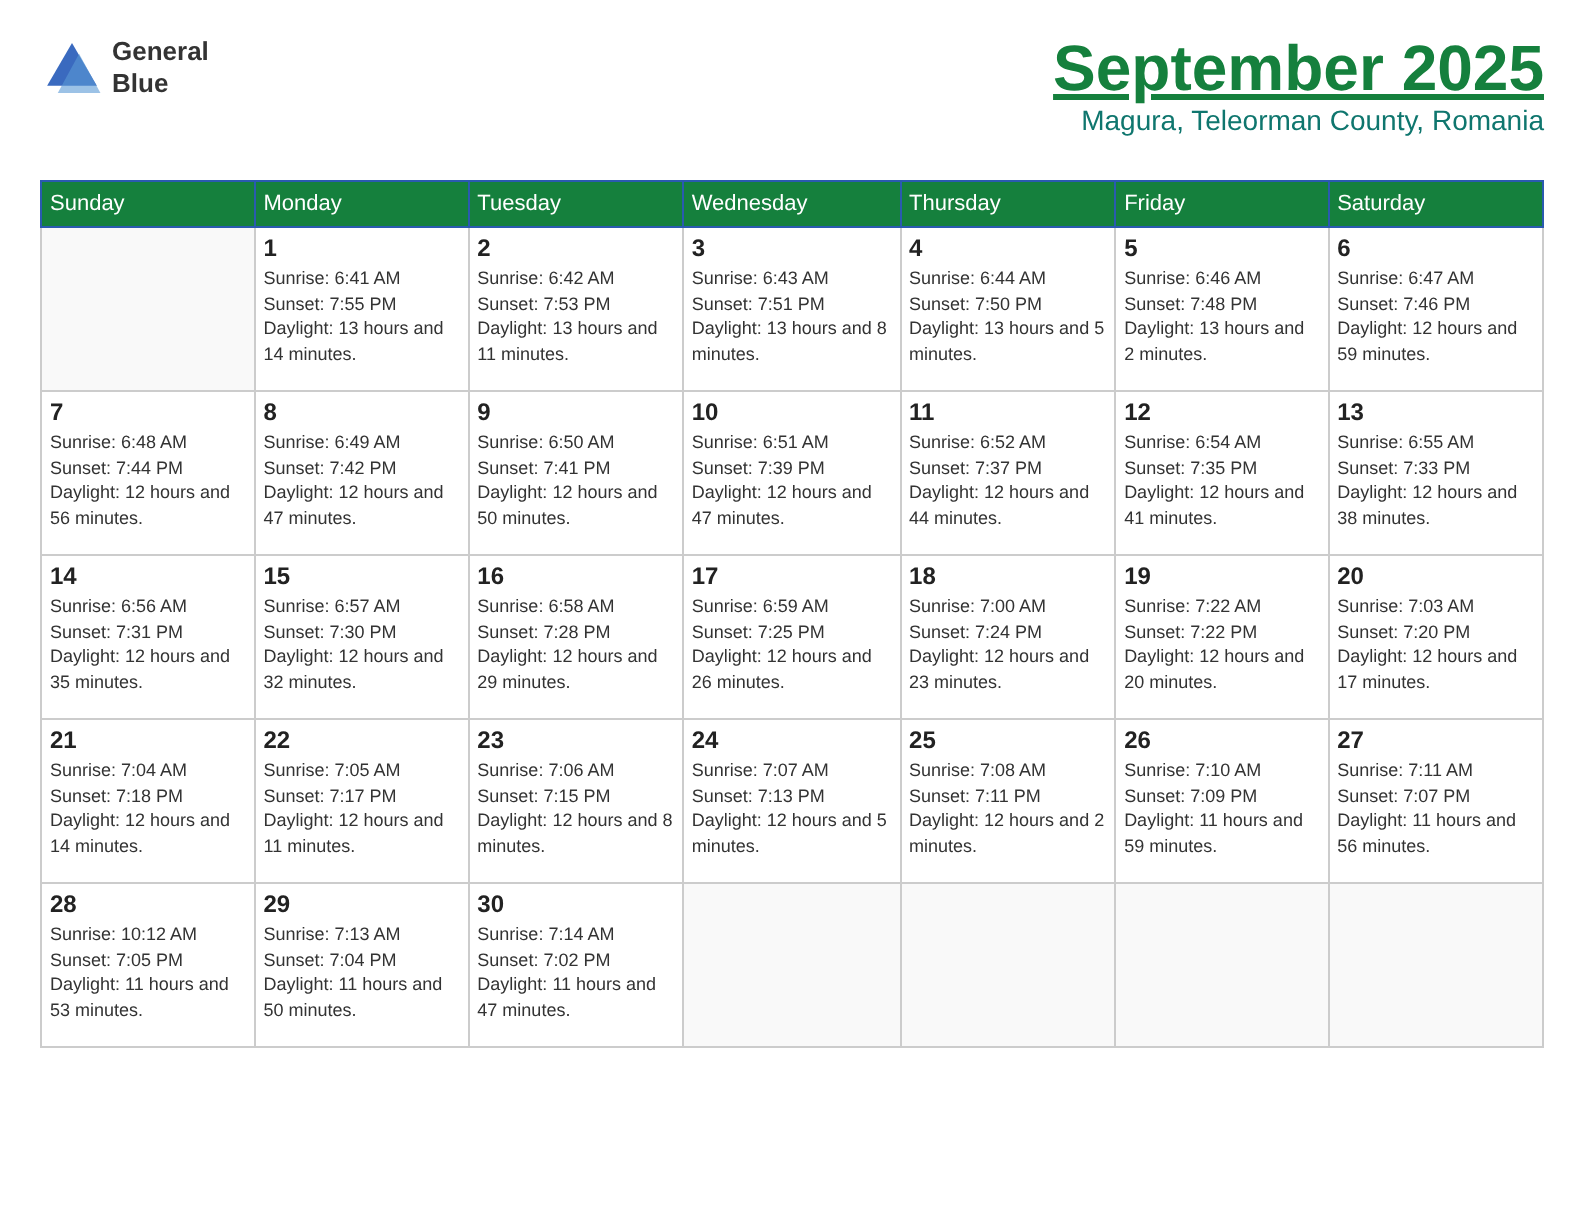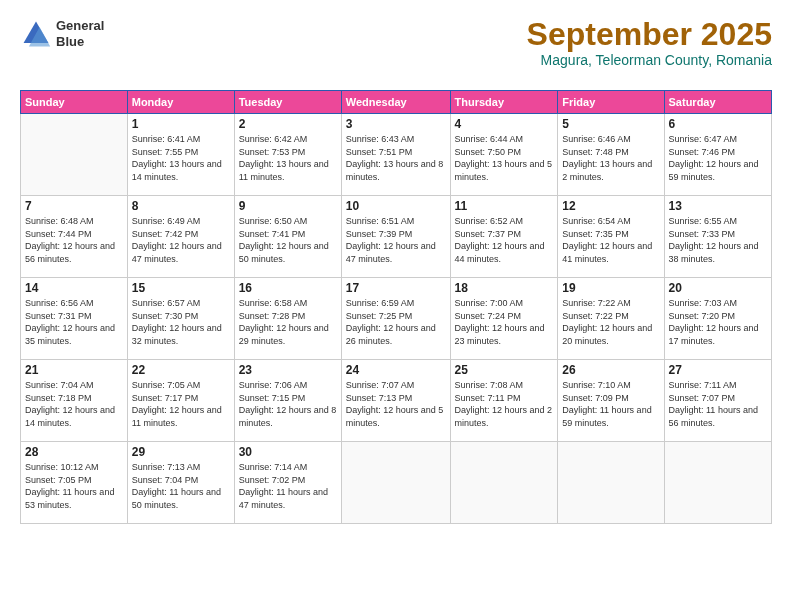--- a/index.html
+++ b/index.html
@@ -36,40 +36,41 @@
     .logo-icon {
       width: 32px;
       height: 32px;
     }
     .title-area {
       text-align: right;
     }
     .month-title {
       font-size: 32px;
       font-weight: bold;
-      color: #a16207;
+      color: #15803d;
       line-height: 1;
+      text-decoration: underline;
     }
     .location-title {
       font-size: 14px;
       color: #0f766e;
       margin-top: 2px;
     }
     .calendar {
       width: 100%;
       border-collapse: collapse;
       font-size: 9.5px;
     }
     .calendar th {
-      background: #ec4899;
+      background: #15803d;
       color: #fff;
       padding: 5px 4px;
       text-align: left;
       font-size: 11px;
-      font-weight: bold;
+      font-weight: normal;
       border: 1px solid #2a5aaf;
     }
     .calendar td {
       border: 1px solid #ccc;
       vertical-align: top;
       padding: 3px 4px;
       width: 113px;
       min-height: 72px;
       height: 82px;
       background: #fff;

